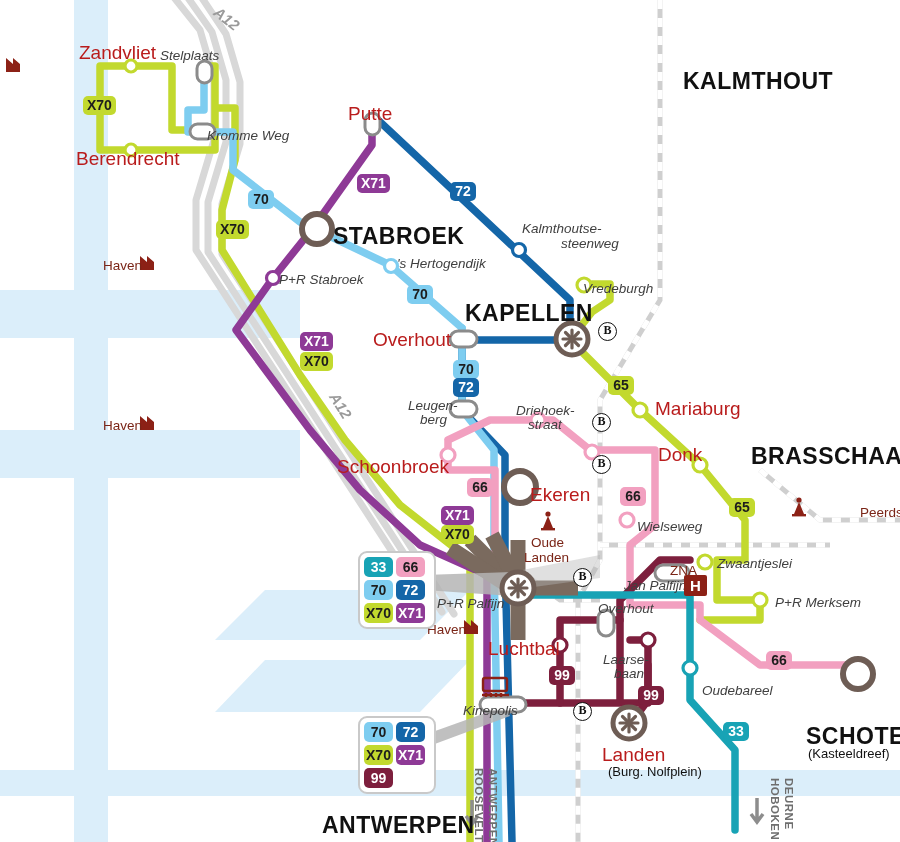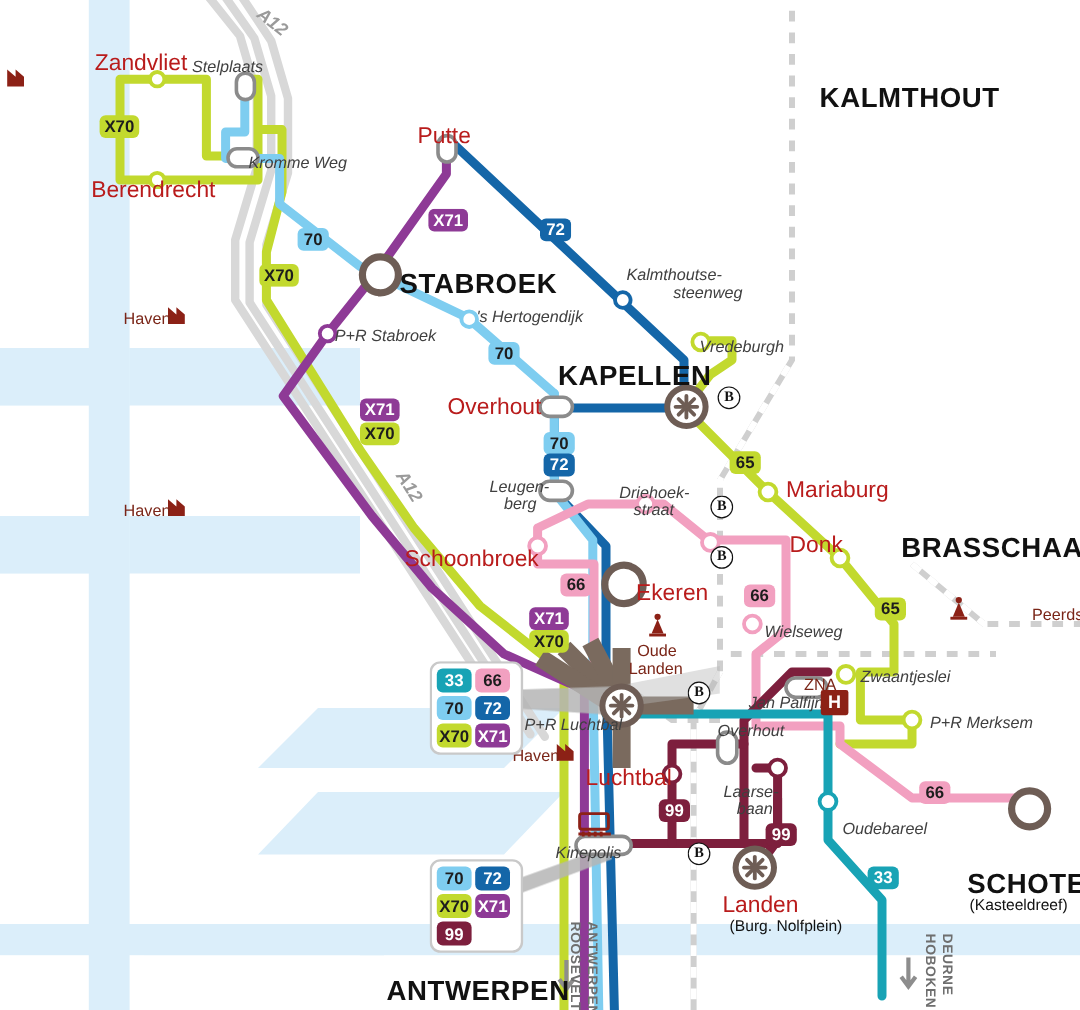--- a/index.html
+++ b/index.html
@@ -279,21 +279,21 @@
       <div class="lbl stop" style="left: 420px; top: 412px;">berg</div>
       <div class="lbl stop" style="left: 516px; top: 403px;">Driehoek-</div>
       <div class="lbl stop" style="left: 528px; top: 417px;">straat</div>
       <div class="lbl stop" style="left: 637px; top: 519px;">Wielseweg</div>
       <div class="lbl stop" style="left: 717px; top: 556px;">Zwaantjeslei</div>
       <div class="lbl stop" style="left: 775px; top: 595px;">P+R Merksem</div>
       <div class="lbl stop" style="left: 598px; top: 601px;">Overhout</div>
       <div class="lbl stop" style="left: 702px; top: 683px;">Oudebareel</div>
       <div class="lbl stop" style="left: 603px; top: 652px;">Laarse-</div>
       <div class="lbl stop" style="left: 614px; top: 666px;">baan</div>
-      <div class="lbl stop" style="left: 437px; top: 596px;">P+R Luchtbal</div>
+      <div class="lbl stop" style="left: 437px; top: 596px;">P+R Palfijn</div>
       <div class="lbl stop" style="left: 463px; top: 703px; text-align: center;">Kinepolis</div>
       <div class="lbl stop" style="left: 624px; top: 578px;">Jan Palfijn</div>
       <div class="lbl poi" style="left: 103px; top: 258px;">Haven</div>
       <div class="lbl poi" style="left: 103px; top: 418px;">Haven</div>
       <div class="lbl poi" style="left: 427px; top: 622px;">Haven</div>
       <div class="lbl poi" style="left: 531px; top: 535px;">Oude</div>
       <div class="lbl poi" style="left: 524px; top: 550px;">Landen</div>
       <div class="lbl poi" style="left: 860px; top: 505px;">Peerdsbos</div>
       <div class="lbl poi" style="left: 670px; top: 563px;">ZNA</div>
       <div class="lbl hwy" style="left: 213px; top: 10px; transform: rotate(38deg);">A12</div>

